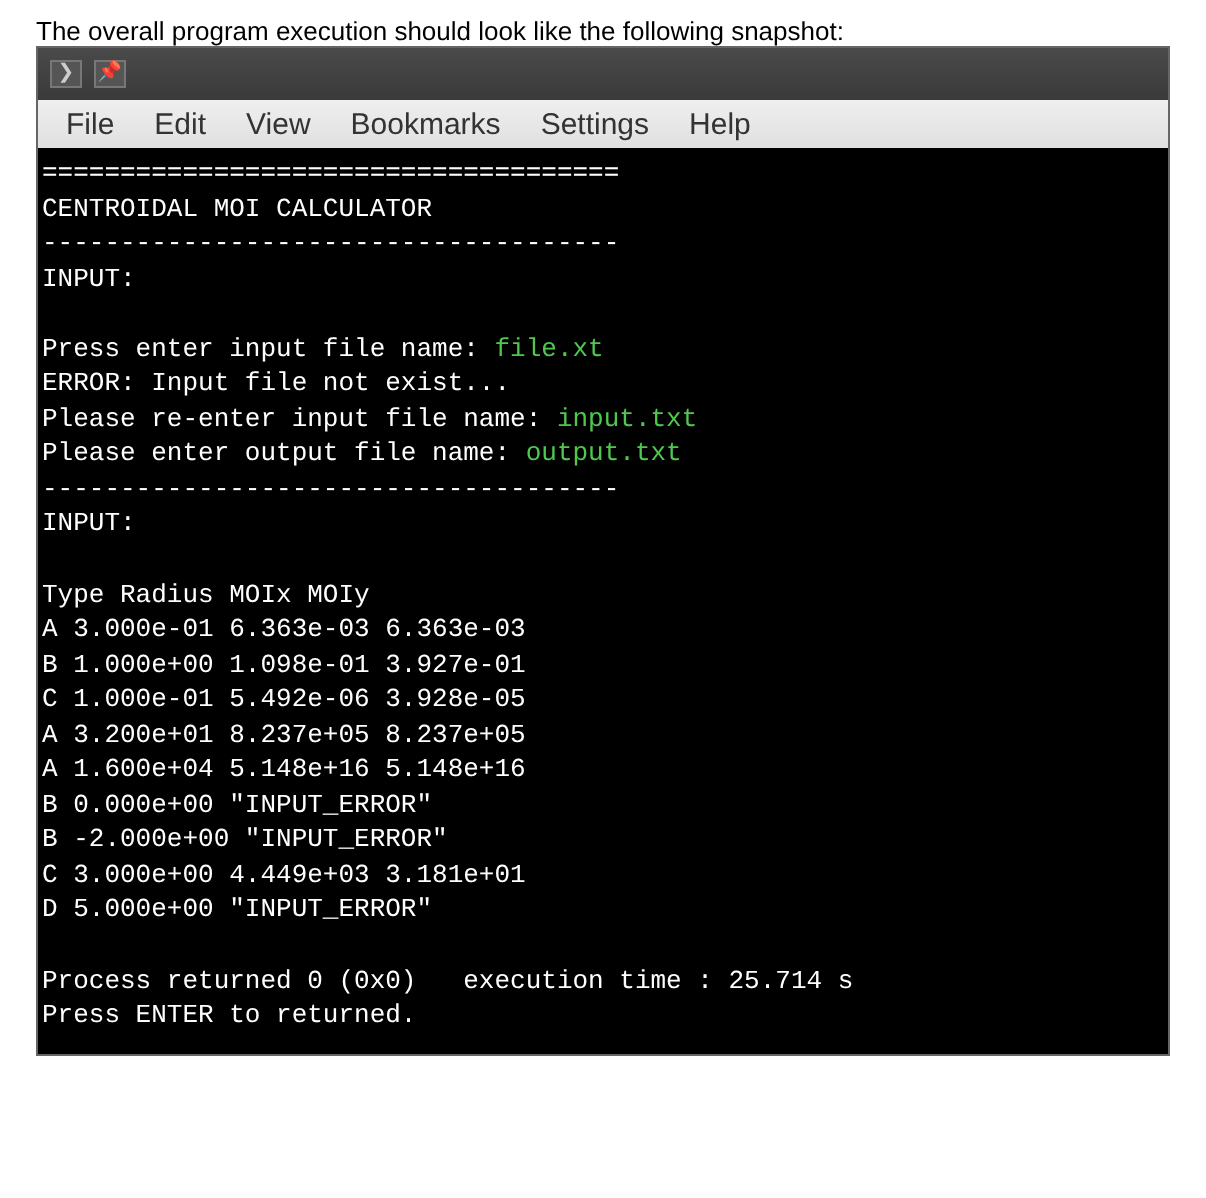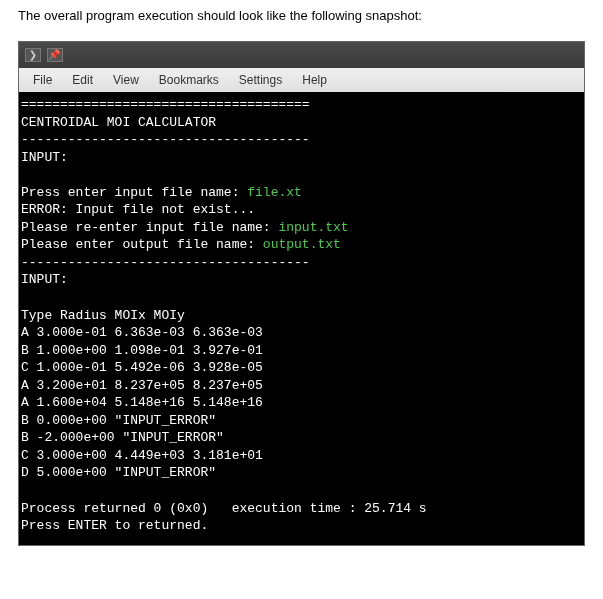--- a/index.html
+++ b/index.html
@@ -10,21 +10,20 @@
     body {
       font-family: Arial, sans-serif;
       background: #ffffff;
       width: 603px;
       height: 599px;
       padding: 8px 18px;
     }
     .intro-text {
       font-size: 13px;
       color: #000;
-      margin-bottom: 18px;
     }
     .window {
       background: #000;
       border: 1px solid #666;
     }
     .titlebar {
       background: linear-gradient(to bottom, #4a4a4a, #3a3a3a);
       height: 26px;
       display: flex;
       align-items: center;
@@ -53,21 +52,21 @@
       flex: 1;
       text-align: center;
       font-size: 12px;
     }
     .menubar {
       background: linear-gradient(to bottom, #efefef, #e0e0e0);
       height: 24px;
       display: flex;
       align-items: center;
       padding: 0 4px;
-      font-size: 12px;
+      font-size: 15px;
       color: #333;
     }
     .menu-item {
       padding: 3px 10px;
       cursor: default;
     }
     .terminal {
       background: #000;
       color: #fff;
       font-family: "Courier New", monospace;

